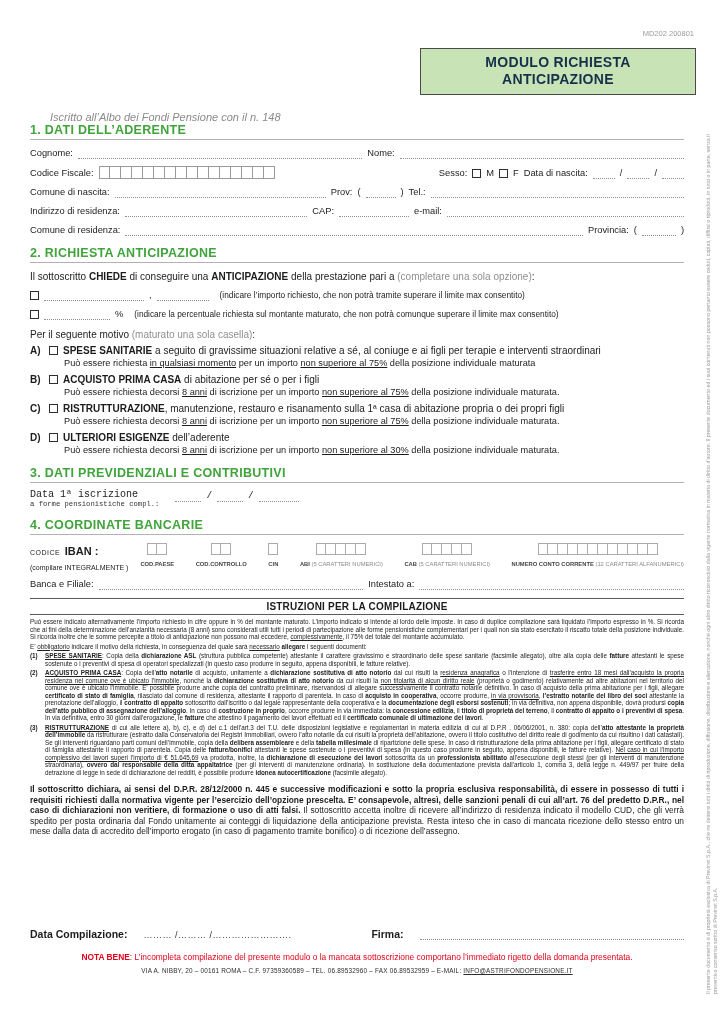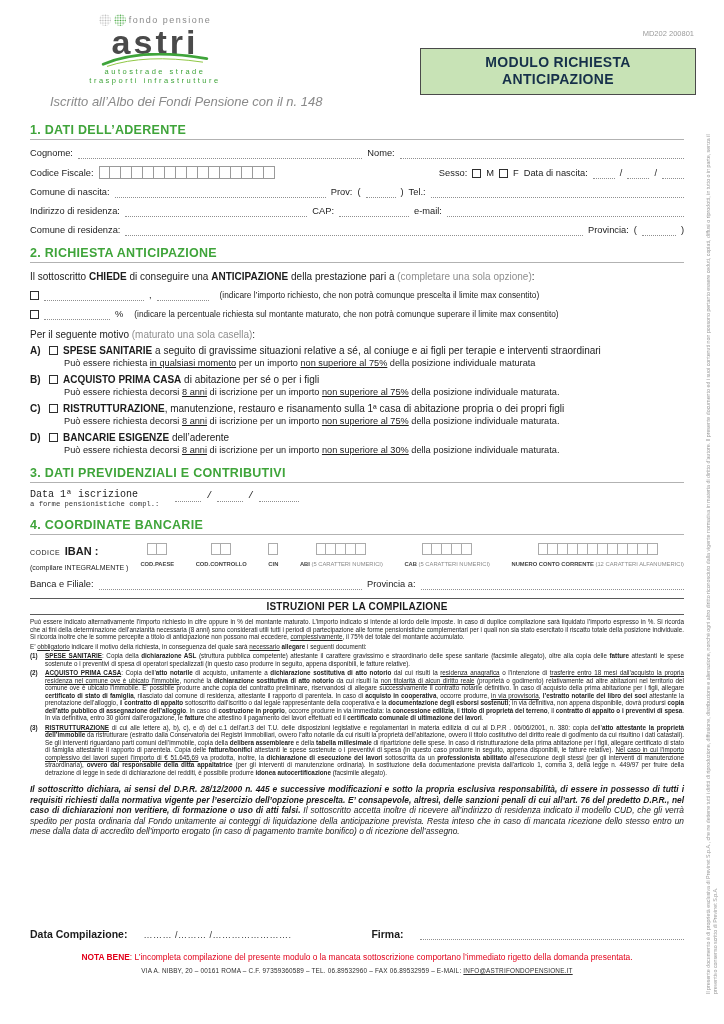--- a/index.html
+++ b/index.html
@@ -11,21 +11,21 @@
   .doc-code { position:absolute; top:29px; right:30px; font-size:7.5px; color:#9b9b9b; }
   .logo { position:absolute; left:66px; top:14px; width:178px; text-align:center; }
   .dots-row { display:flex; align-items:center; justify-content:center; gap:3px; }
   .dotcircle { display:inline-block; width:12px; height:12px; border-radius:50%;
                background:radial-gradient(#b8b8b8 0.8px, transparent 0.9px); background-size:2.6px 2.6px; }
   .dotcircle.c2 { background:radial-gradient(var(--green,#3fa43a) 0.8px, transparent 0.9px); background-size:2.6px 2.6px; }
   .logo-top { font-size:9px; color:#8a8a8a; letter-spacing:1.5px; }
   .logo-name { font-size:34px; font-weight:bold; color:#4a4a4a; letter-spacing:3px; line-height:32px; }
   .swoosh { width:156px; height:14px; margin-top:-5px; display:block; margin-left:auto; margin-right:auto; }
   .logo-sub { font-size:7.5px; color:var(--green,#3fa43a); letter-spacing:2.5px; line-height:9px; }
-  .register { position:absolute; left:50px; top:94px; font-size:13px; font-style:italic; color:#8a8a8a; }
+  .register { position:absolute; left:50px; top:111px; font-size:11px; font-style:italic; color:#8a8a8a; }
   .title-box { position:absolute; top:48px; right:28px; width:276px; background:var(--title_bg,#c8e3b6);
                border:1px solid #4a4a4a; text-align:center; font-weight:bold; font-size:14px;
                padding:5px 0 6px 0; color:#16304a; letter-spacing:0.3px; line-height:17px; }
 
   
   .content { position:absolute; left:30px; right:40px; top:113px; }
   .sec-h { color:var(--green,#3fa43a); font-weight:bold; font-size:12.5px; letter-spacing:0.3px;
            border-bottom:1px solid #b2b2b2; padding-bottom:2px; margin-top:10px; }
   .frow { display:flex; align-items:flex-end; gap:5px; font-size:9.3px; margin-top:7px; }
   .lbl { white-space:nowrap; line-height:12px; }
@@ -70,21 +70,21 @@
 
   
   .instr-h { margin-top:8px; border-top:1px solid #5a5a5a; border-bottom:1px solid #5a5a5a;
              text-align:center; font-weight:bold; font-size:10px; padding:2px 0; letter-spacing:0.2px; }
   .instr-body { margin-top:3px; font-size:6.3px; line-height:7.5px; text-align:justify; color:#222; }
   .instr-body p { margin-top:2px; }
   .instr-item { display:flex; margin-top:2px; }
   .inum { flex:0 0 15px; font-weight:bold; }
   .itext { flex:1; text-align:justify; }
 
-  .decl { margin-top:8px; font-size:8.4px; line-height:10.6px; font-style:italic; text-align:justify; }
+  .decl { margin-top:8px; font-size:8.4px; line-height:10.6px; text-align:justify; }
   .decl .db { font-weight:bold; }
 
   
   .footer { position:absolute; left:30px; right:40px; top:928px; }
   .sign-row { display:flex; align-items:flex-end; font-size:10.5px; gap:16px; }
   .sign-row .b { font-weight:bold; white-space:nowrap; }
   .sign-row .dots { font-size:9px; letter-spacing:0.5px; color:#333; white-space:nowrap; }
   .sign-row .firma { margin-left:64px; }
   .sign-fld { flex:1; border-bottom:1px dotted #8f8f8f; height:12px; }
   .nota { margin-top:12px; text-align:center; color:var(--red,#e2001a); font-size:8.4px; }
@@ -95,34 +95,20 @@
   .side-note { position:absolute; right:5px; top:128px; height:866px; font-size:5.3px; color:#9a9a9a;
                writing-mode:vertical-rl; transform:rotate(180deg); line-height:7px; overflow:hidden; }
 </style>
 </head>
 <body>
 
 <div class="page">
 
   <div class="doc-code">MD202 200801</div>
 
-  <div class="logo">
-    <div class="dots-row">
-      <span class="dotcircle"></span>
-      <span class="dotcircle c2"></span>
-      <span class="logo-top">fondo pensione</span>
-    </div>
-    <div class="logo-name">astri</div>
-    <svg class="swoosh" viewBox="0 0 156 20">
-      <path d="M4 16 Q 60 -8 152 8" fill="none" stroke="#3fa43a" stroke-width="4" stroke-linecap="round"></path>
-      <path d="M10 19 Q 64 1 146 13" fill="none" stroke="#8cc63f" stroke-width="1.4" stroke-linecap="round"></path>
-    </svg>
-    <div class="logo-sub">autostrade strade</div>
-    <div class="logo-sub">trasporti infrastrutture</div>
-  </div>
 
   <div class="register">Iscritto all’Albo dei Fondi Pensione con il n. 148</div>
 
   <div class="title-box">
     <div>MODULO RICHIESTA</div>
     <div>ANTICIPAZIONE</div>
   </div>
 
   <div class="content">
 
@@ -200,21 +186,21 @@
 
     <div class="sec-h">2. RICHIESTA ANTICIPAZIONE</div>
 
     <p class="s2-intro">Il sottoscritto <b>CHIEDE</b> di conseguire una <b>ANTICIPAZIONE</b> della prestazione pari a <span class="muted">(completare una sola opzione)</span>:</p>
 
     <div class="amt-row">
       <span class="cb"></span>
       <span class="fld fldfix" style="flex:0 0 100px"></span>
       <span class="lbl">,</span>
       <span class="fld fldfix" style="flex:0 0 52px"></span>
-      <span class="note">(indicare l’importo richiesto, che non potrà comunque prescelta il limite max consentito)</span>
+      <span class="note">(indicare l’importo richiesto, che non potrà tramite superare il limite max consentito)</span>
     </div>
 
     <div class="amt-row">
       <span class="cb"></span>
       <span class="fld fldfix" style="flex:0 0 66px"></span>
       <span class="lbl">%</span>
       <span class="note">(indicare la percentuale richiesta sul montante maturato, che non potrà comunque superare il limite max consentito)</span>
     </div>
 
     <p class="motivo">Per il seguente motivo <span class="muted">(maturato una sola casella)</span>:</p>
@@ -243,21 +229,21 @@
         <span class="cb"></span>
         <span><b>RISTRUTTURAZIONE</b>, manutenzione, restauro e risanamento sulla 1ª casa di abitazione propria o dei propri figli</span>
       </div>
       <div class="opt-l2">Può essere richiesta decorsi <u>8 anni</u> di iscrizione per un importo <u>non superiore al 75%</u> della posizione individuale maturata.</div>
     </div>
 
     <div class="opt">
       <div class="opt-l1">
         <span class="opt-letter">D)</span>
         <span class="cb"></span>
-        <span><b>BANCARIE ESIGENZE</b> dell’aderente</span>
+        <span><b>ULTERIORI ESIGENZE</b> dell’aderente</span>
       </div>
       <div class="opt-l2">Può essere richiesta decorsi <u>8 anni</u> di iscrizione per un importo <u>non superiore al 30%</u> della posizione individuale maturata.</div>
     </div>
 
     <div class="sec-h">3. DATI PREVIDENZIALI E CONTRIBUTIVI</div>
 
     <div class="s3-row">
       <div>
         <div class="s3-l1">Data 1ª iscrizione</div>
         <div class="s3-l2">a forme pensionistiche compl.:</div>
@@ -338,21 +324,21 @@
               <span></span>
             </span>
           <div class="col-lbl"><span>Numero Conto Corrente</span> <span class="col-sub">(12 caratteri alfanumerici)</span></div>
         </div>
       </div>
     </div>
 
     <div class="frow">
       <span class="lbl">Banca e Filiale:</span>
       <span class="fld"></span>
-      <span class="lbl">Provincia a:</span>
+      <span class="lbl">Intestato a:</span>
       <span class="fld"></span>
     </div>
 
     <div class="instr-h">ISTRUZIONI PER LA COMPILAZIONE</div>
 
     <div class="instr-body">
       <p>Può essere indicato alternativamente l’importo richiesto in cifre oppure in % del montante maturato. L’importo indicato si intende al lordo delle imposte. In caso di duplice compilazione sarà liquidato l’importo espresso in %. Si ricorda che ai fini della determinazione dell’anzianità necessaria (8 anni) sono considerati utili tutti i periodi di partecipazione alle forme pensionistiche complementari per i quali non sia stato esercitato il riscatto totale della posizione individuale. Si ricorda inoltre che le somme percepite a titolo di anticipazione non possono mai eccedere, <u>complessivamente</u>, il 75% del totale del montante accumulato.</p>
       <p>E’ <u>obbligatorio</u> indicare il motivo della richiesta, in conseguenza del quale sarà <u>necessario</u> <b>allegare</b> i seguenti documenti:</p>
       <div class="instr-item">
         <span class="inum">(1)</span>

